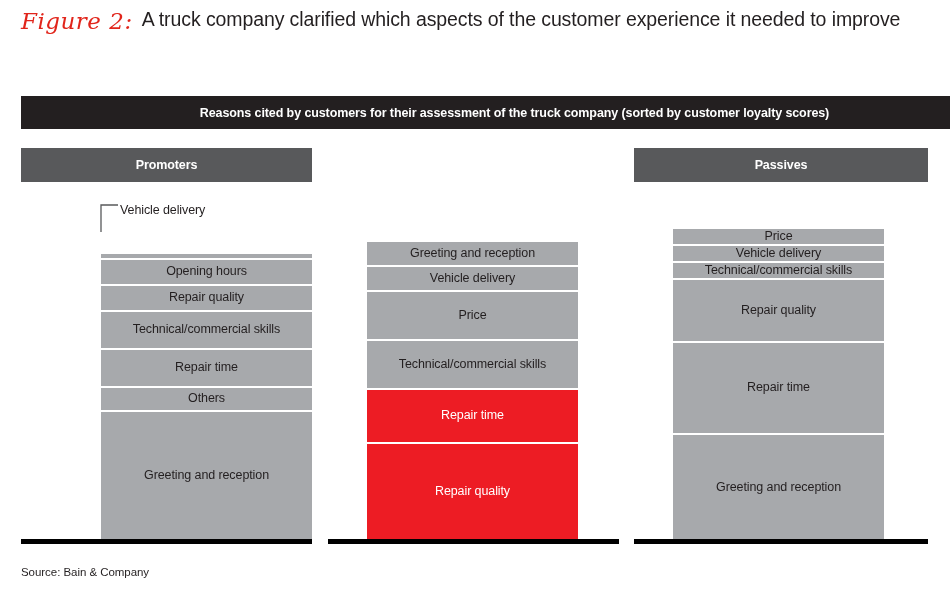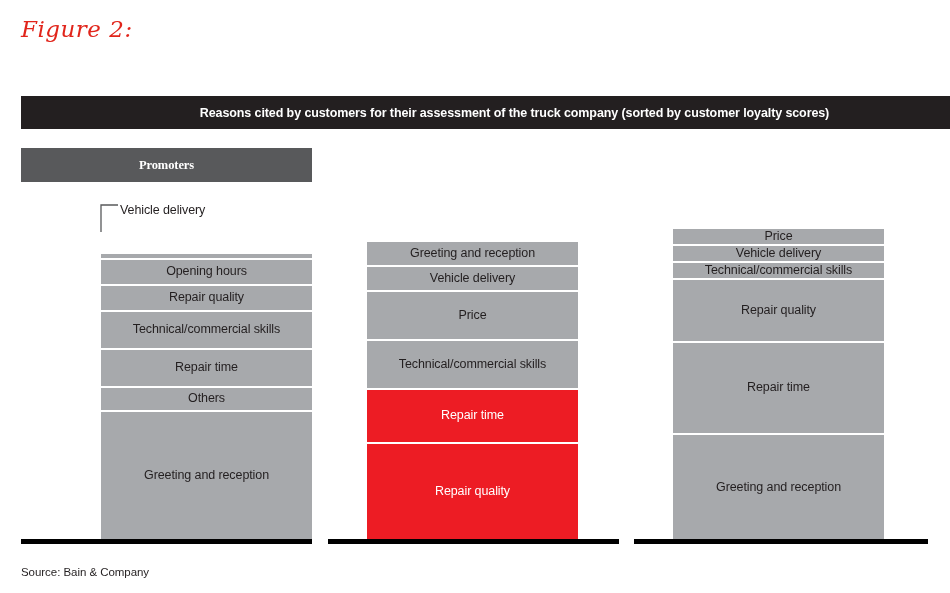--- a/index.html
+++ b/index.html
@@ -18,21 +18,21 @@
   }
 
   
   #figure-title {
     position: absolute;
     left: 21px;
     top: 8px;
     width: 910px;
     height: 34px;
     display: flex;
-    align-items: flex-end;
+    align-items: flex-start;
     white-space: nowrap;
   }
   #figure-title .fig-label {
     color: #e1251b;
     font-family: "DejaVu Serif", serif;
     font-style: italic;
     font-size: 23px;
     font-weight: 400;
     letter-spacing: 0.5px;
     margin-right: 9px;
@@ -64,21 +64,20 @@
     letter-spacing: -0.1px;
   }
 
   
   #col-headers {
     position: absolute;
     left: 21px;
     top: 148px;
     width: 907px;
     height: 19px;
-    font-family: Liberation Serif, serif;
   }
   .col-header {
     position: absolute;
     top: 0;
     height: 34px;
     background: #58595b;
     display: flex;
     align-items: center;
     justify-content: center;
   }
@@ -175,29 +174,33 @@
     font-size: 11.5px;
     color: #231f20;
     letter-spacing: -0.05px;
   }
 </style>
 </head>
 <body>
 
 <div id="figure-title">
   <span class="fig-label">Figure 2:</span>
+  <span class="fig-text">A truck company clarified which aspects of the customer experience it needed to improve</span>
 </div>
 
 <div id="banner">
   <span class="banner-text">Reasons cited by customers for their assessment of the truck company (sorted by customer loyalty scores)</span>
 </div>
 
 <div id="col-headers">
     <div class="col-header" style="left: 0px; width: 291px;">
       <span class="col-header-text">Promoters</span>
+    </div>
+    <div class="col-header" style="left: 613px; width: 294px;">
+      <span class="col-header-text">Passives</span>
     </div>
   </div>
 
 <div id="plot-area">
     <div class="column" style="left: 21px; width: 291px;">
       <div class="bar-stack" style="left: 40px; width: 211px; padding-left: 40px;">
         <div class="bar-seg seg-gray" title="Vehicle delivery" style="height: 6px; background: rgb(167, 169, 172);"></div>
         <div class="bar-seg seg-gray" title="Opening hours" style="height: 26px; background: rgb(167, 169, 172);">
           <span class="seg-label">Opening hours</span>
         </div>

